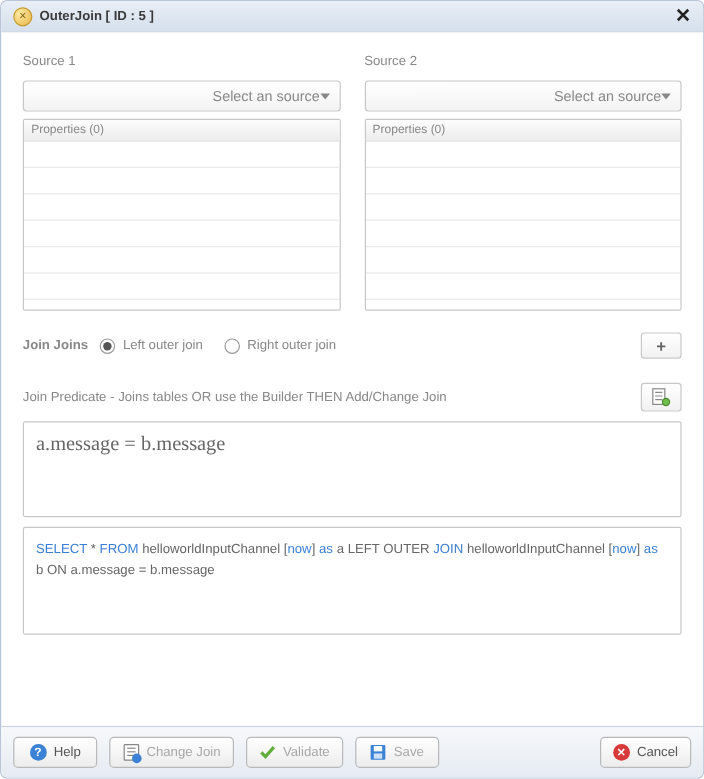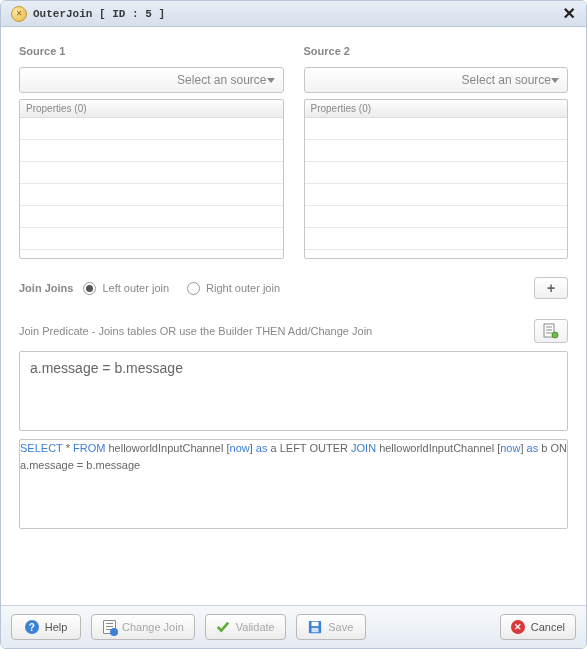--- a/index.html
+++ b/index.html
@@ -41,21 +41,20 @@
     content:"✕";
     position:absolute; inset:0;
     display:flex;align-items:center;justify-content:center;
     font-size:8px;color:#8a6a1a;
   }
   .titlebar .title {
     font-weight: bold;
     color: #3b3b3b;
     font-size: 11px;
     flex: 1;
-    font-family: Liberation Mono, monospace;
   }
   .titlebar .close {
     font-size: 16px;
     font-weight: bold;
     color: #222;
     cursor: pointer;
     line-height: 1;
   }
   .content {
     flex: 1;
@@ -63,21 +62,21 @@
     overflow: auto;
   }
   .sources {
     display: flex;
     gap: 20px;
   }
   .source-col { flex: 1; display:flex; flex-direction:column; }
   .src-label {
     color: #888;
     font-size: 11px;
-    font-weight: bold;
+    font-weight: normal;
     margin-bottom: 10px;
   }
   .select-row { margin-bottom: 6px; }
   .select-box {
     width: 100%;
     height: 26px;
     border: 1px solid #c7c7c7;
     border-radius: 3px;
     background: linear-gradient(#ffffff,#f3f3f3);
     display: flex;
@@ -155,31 +154,32 @@
     cursor:pointer;
   }
   .builder-btn svg { width:16px; height:16px; }
   .textarea {
     margin-top: 8px;
     border: 1px solid #c7c7c7;
     border-radius: 2px;
     background:#fff;
     width:100%;
     padding: 8px 10px;
-    font-size:14px;
+    font-size:17px;
     color:#666;
     resize:none;
     overflow:auto;
-    font-family:Liberation Sans, sans-serif;
+    font-family:Liberation Serif, serif;
   }
   .predicate-area { height: 80px; }
   .cql-area {
     margin-top:8px;
     border:1px solid #c7c7c7;
     border-radius:2px;
+    padding:10px;
     height:90px;
     line-height:1.5;
     color:#666;
     background:#fff;
     font-size:11px;
     word-wrap:break-word;
   }
   .kw { color:#3b7fd4; }
   .footer {
     background: linear-gradient(#f6f8fb,#e5ebf2);

